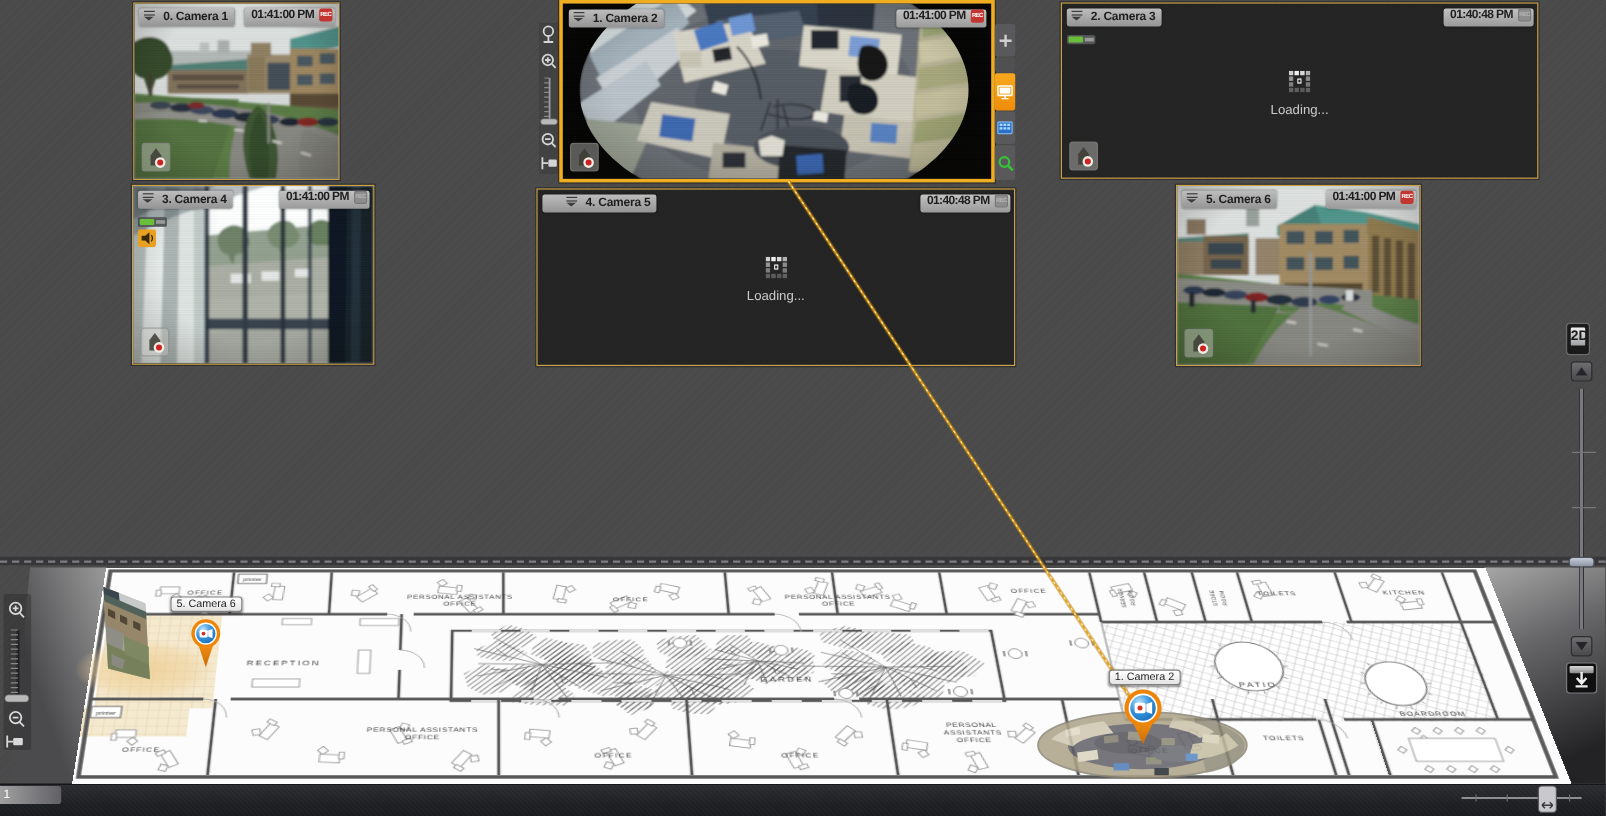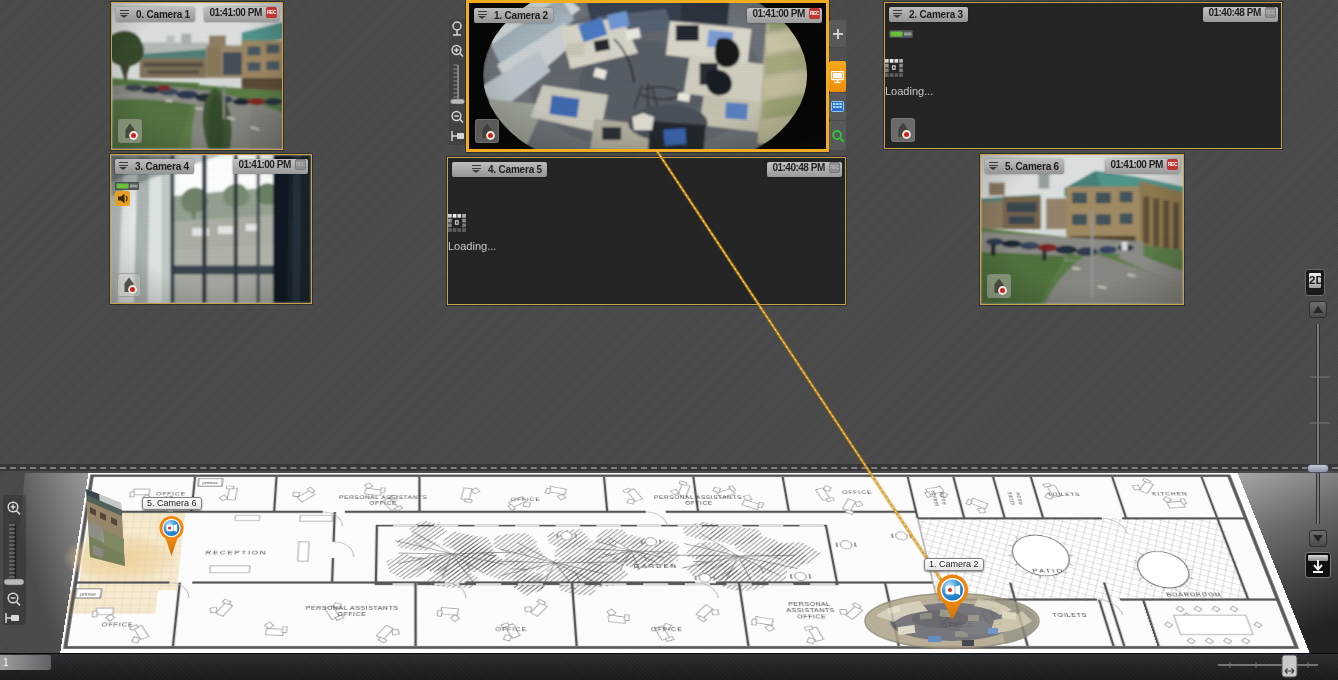--- a/index.html
+++ b/index.html
@@ -18,21 +18,21 @@
 .ddico i { display:block; border-top:1.5px solid #3c3c3c; border-bottom:1.5px solid #3c3c3c; height:4px; width:9px; margin-top:2px }
 .ddico b { display:block; width:0; height:0; border-left:4.5px solid transparent; border-right:4.5px solid transparent; border-top:3.5px solid #3c3c3c; margin-top:1px; }
 .clock { position:absolute; height:15px; background:linear-gradient(#c2c2c2,#9a9a9a);
   border-radius:2px; color:#1e1e1e; font-size:10px; font-weight:bold; letter-spacing:-0.5px; padding:0 2px 0 5px; white-space:nowrap; z-index:5; display:flex; align-items:flex-start; box-shadow:0 0 2px rgba(0,0,0,0.4); }
 .rec { display:inline-block; background:#c23530; border-radius:2px; color:#fff; font-size:5px; font-weight:bold; width:11px; height:11px; line-height:11px; text-align:center; margin-left:2px; }
 .norec { display:inline-block; background:#8d8d8d; border:1px solid #777; border-radius:2px; color:#b4b4b4; font-size:5px; font-weight:bold; width:11px; height:11px; line-height:9px; text-align:center; margin-left:2px; }
 .homeic { position:absolute; left:6px; bottom:6px; width:24px; height:24px; background:rgba(205,205,200,0.42);
   border:1px solid rgba(130,130,130,0.55); border-radius:3px; z-index:5; display:flex; align-items:center; justify-content:center; }
 .progic { position:absolute; left:4px; top:21px; z-index:5; }
 .spkic { position:absolute; left:4px; top:36px; z-index:5; }
-.loadwrap { position:absolute; left:0; right:0; top:50%; margin-top:-17px; text-align:left; color:#c9c9c9; font-size:11px; z-index:2; }
+.loadwrap { position:absolute; left:0; right:0; top:50%; margin-top:-17px; text-align:center; color:#c9c9c9; font-size:11px; z-index:2; }
 .loadwrap svg { margin-bottom:6px; }
 .ldtile { background:
   repeating-linear-gradient(45deg, rgba(255,255,255,0.008) 0 1px, transparent 1px 3px),
   #242424; }
 .ltb { position:absolute; left:449px; top:19px; width:17px; height:126px; z-index:6; }
 .rtb { position:absolute; left:829px; top:20px; width:17px; height:130px; z-index:6; }
 .rtb .btn { position:absolute; left:0; width:17px; background:#59595b; border-radius:2px; display:flex; align-items:center; justify-content:center; }
 #maparea { position:absolute; left:0; top:470px; width:1338px; height:183px; overflow:hidden; }
 #planwrap { position:absolute; left:0; top:-470px; width:1160px; height:240px; background:#fcfcfc;
   transform-origin:0 0;

